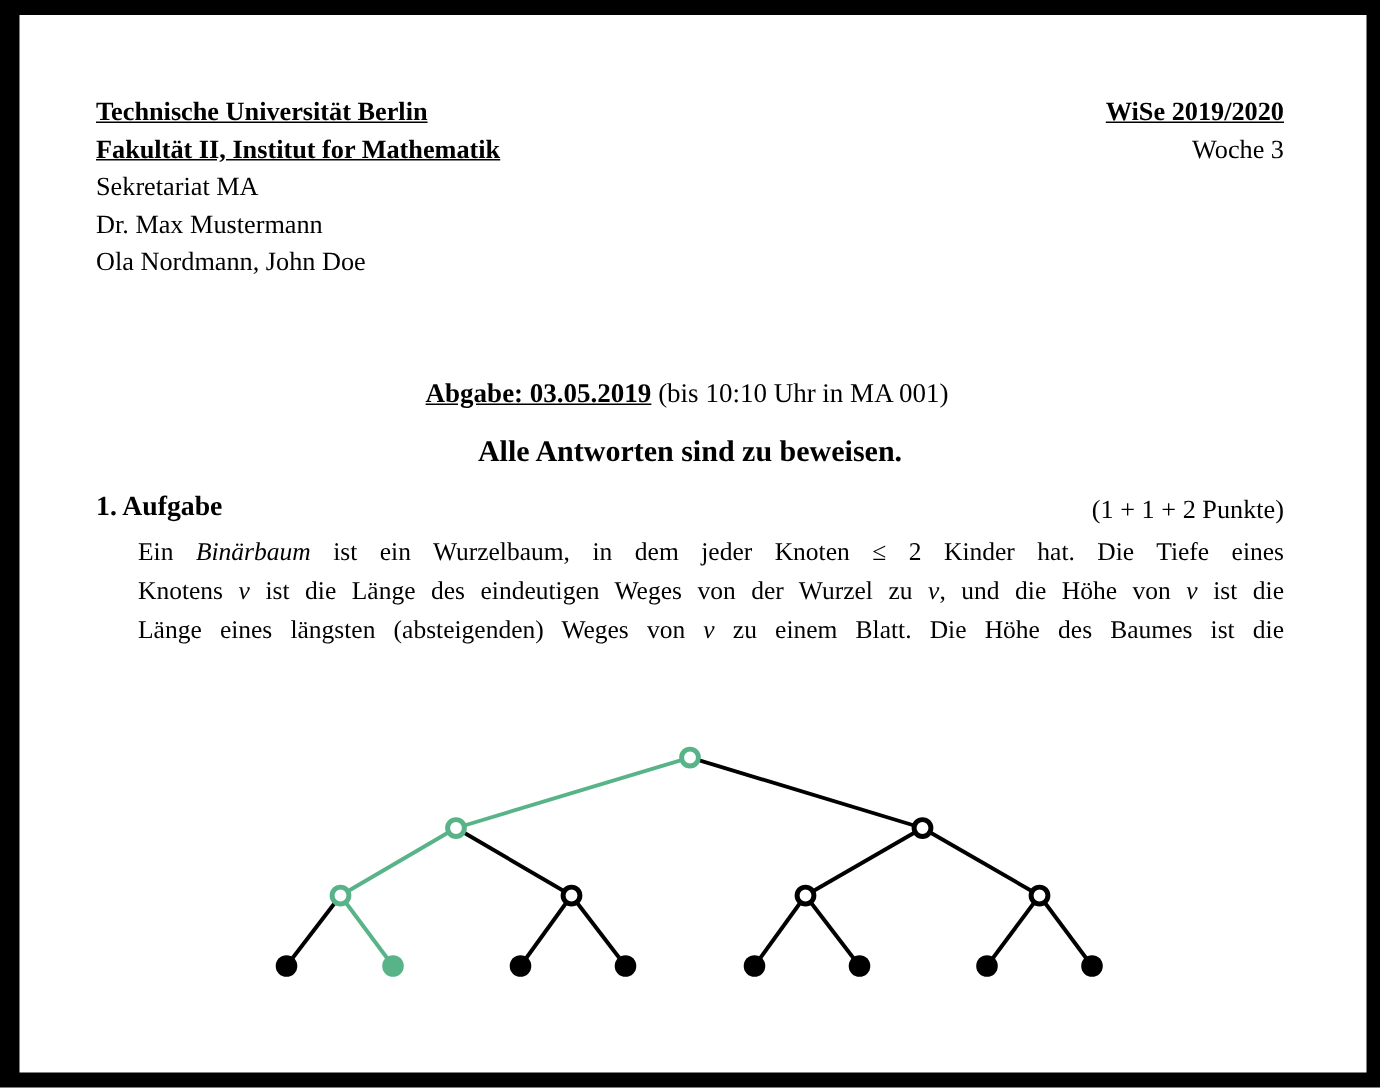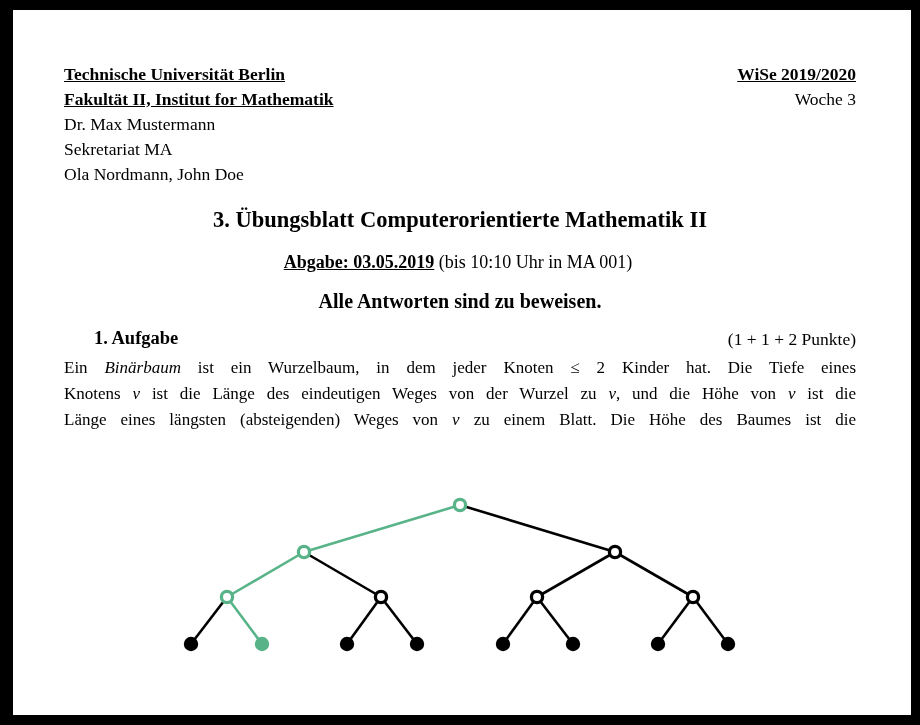--- a/index.html
+++ b/index.html
@@ -33,53 +33,52 @@
     text-align: center; font-size: 22.5px; font-weight: bold;
   }
   .abgabe-line {
     left: 0; top: 252px; width: 916px;
     text-align: center; font-size: 18px;
   }
   .notice-line {
     left: 0; top: 290px; width: 920px;
     text-align: center; font-size: 20px; font-weight: bold;
   }
-  .exercise-heading { left: 64px; top: 328px; font-size: 18.5px; font-weight: bold; margin-left: 30px; }
+  .exercise-heading { left: 64px; top: 328px; font-size: 18.5px; font-weight: bold; }
   .exercise-points { right: 64px; top: 329px; font-size: 17.5px; text-align: center; }
   .paragraph {
     left: 64px; top: 355px; width: 792px;
     font-size: 17px; line-height: 26px;
   }
-  .para-line { text-align: left; }
+  .para-line { text-align: left; margin-left: 28px; }
   .para-line.just { text-align: justify; text-align-last: justify; }
   .para-line i { font-style: italic; }
   svg.tree { position: absolute; left: 0; top: 0; }
 </style>
 </head>
 <body>
 
 <div class="canvas">
   <div class="page"></div>
 
   <div class="layer">
 
     <div class="abs hdr-left">
       <div class="hdr-line bold">Technische Universität Berlin</div>
       <div class="hdr-line bold">Fakultät II, Institut for Mathematik</div>
+      <div class="hdr-line">Sekretariat MA</div>
       <div class="hdr-line">Dr. Max Mustermann</div>
-      <div class="hdr-line">Sekretariat MA</div>
       <div class="hdr-line">Ola Nordmann, John Doe</div>
     </div>
 
     <div class="abs hdr-right">
       <div class="hdr-line bold">WiSe 2019/2020</div>
       <div class="hdr-line">Woche 3</div>
     </div>
 
-    <div class="abs title-line">3. Übungsblatt Computerorientierte Mathematik II</div>
 
     <div class="abs abgabe-line"><span class="bold">Abgabe: 03.05.2019</span><span> (bis 10:10 Uhr in MA 001)</span></div>
 
     <div class="abs notice-line">Alle Antworten sind zu beweisen.</div>
 
     <div class="abs exercise-heading">1. Aufgabe</div>
     <div class="abs exercise-points">(1 + 1 + 2 Punkte)</div>
 
     <div class="abs paragraph" id="paragraph">
         <div class="para-line just"><span>Ein </span><i>Binärbaum</i><span> ist ein Wurzelbaum, in dem jeder Knoten ≤ 2 Kinder hat. Die Tiefe eines</span></div>

